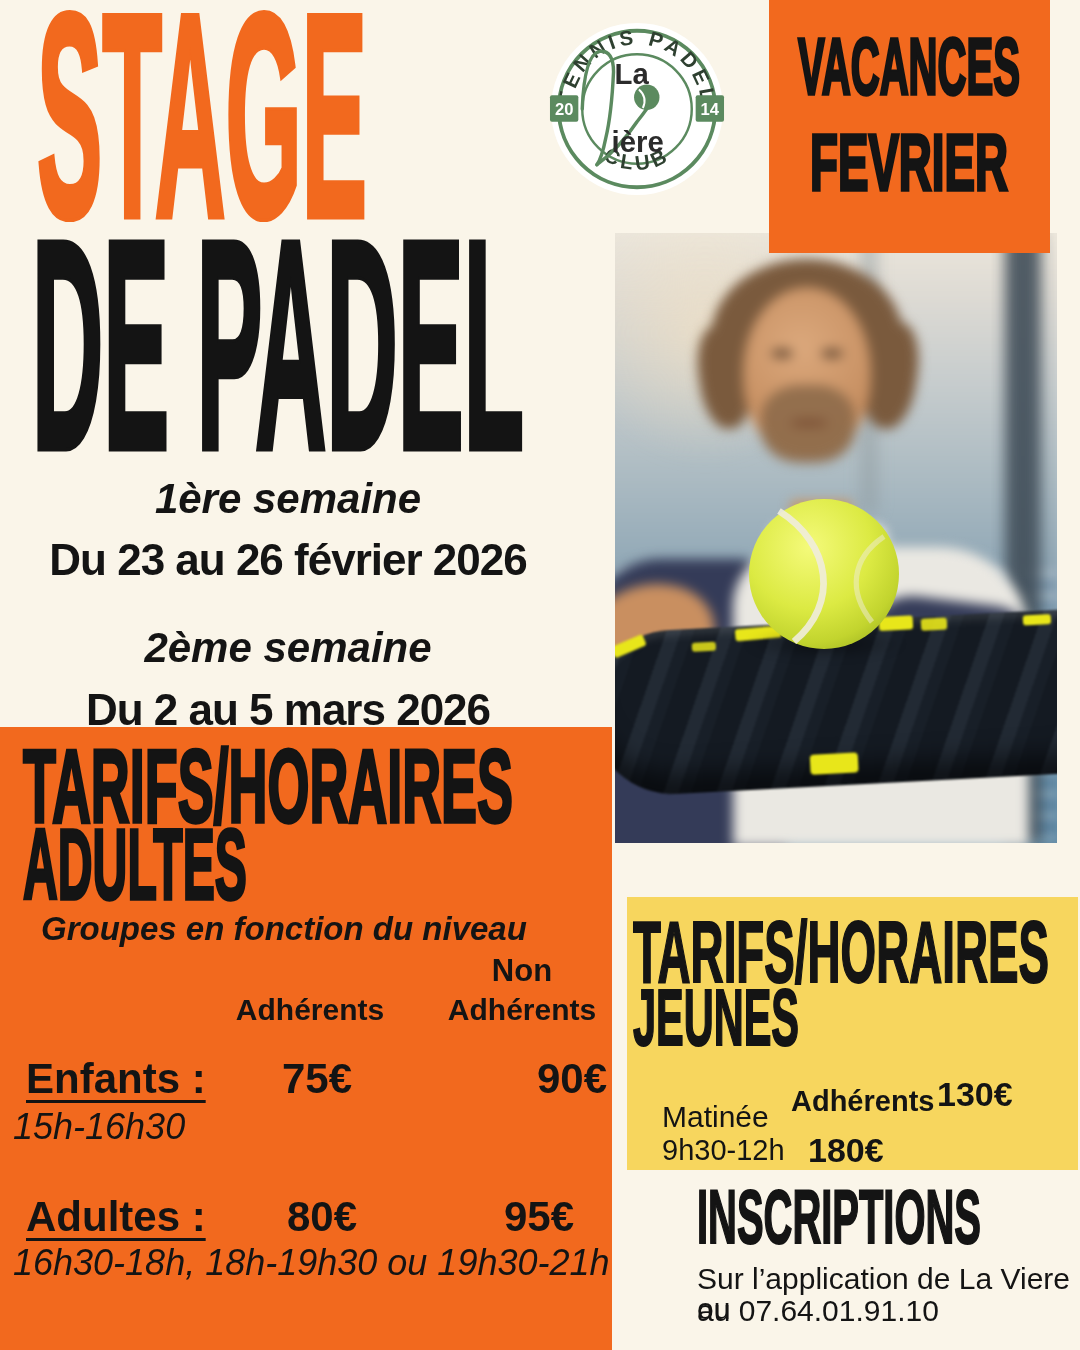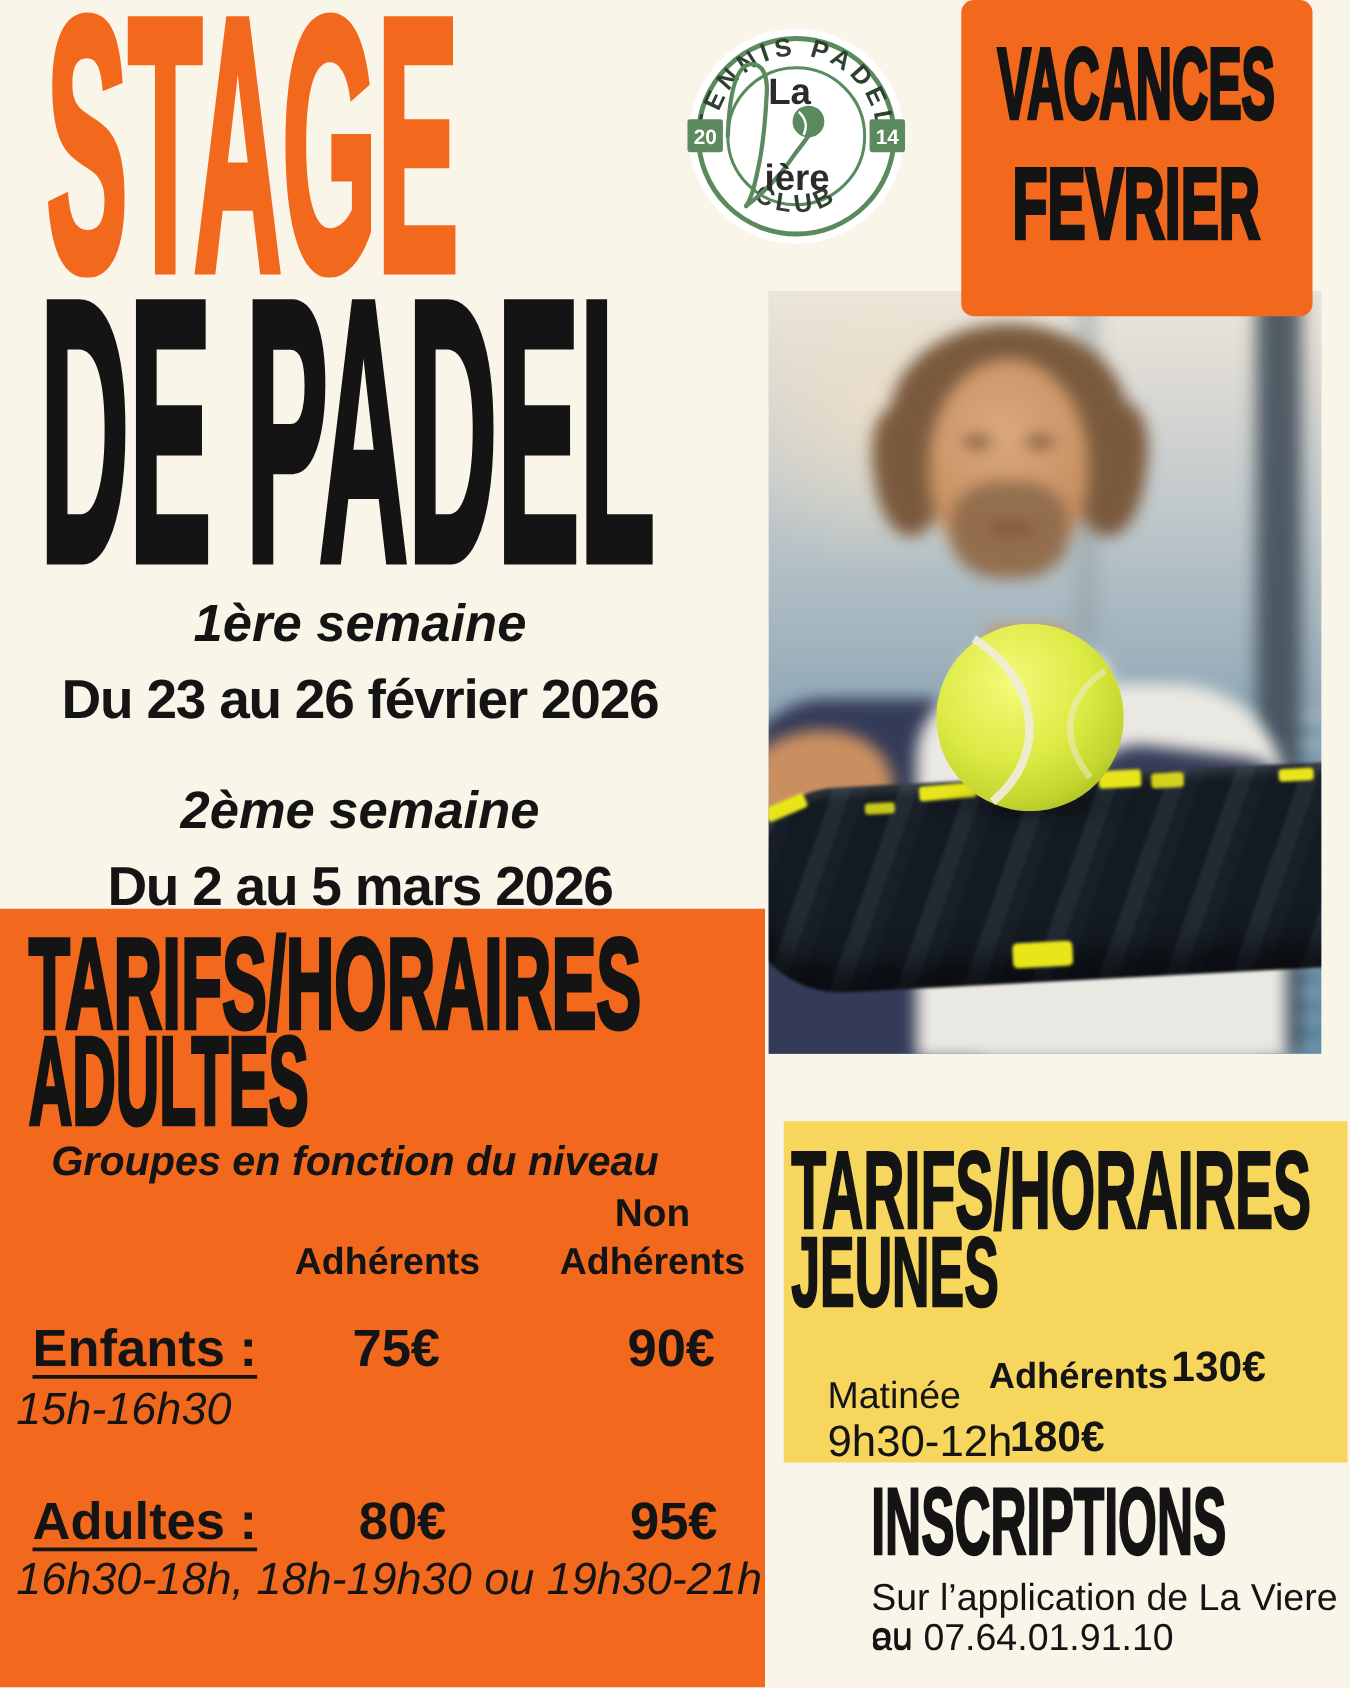--- a/index.html
+++ b/index.html
@@ -112,21 +112,21 @@
         <stop offset="85%" stop-color="#c2d42e"></stop>
         <stop offset="100%" stop-color="#a9bd24"></stop>
       </radialGradient>
     </defs>
     <circle cx="50" cy="50" r="50" fill="url(#ballg)"></circle>
     <path d="M 20,8 C 55,30 60,70 30,95" fill="none" stroke="#efecdc" stroke-width="4.5" opacity=".9"></path>
     <path d="M 90,25 C 68,40 66,62 82,82" fill="none" stroke="#efecdc" stroke-width="3.5" opacity=".5"></path>
   </svg>
 </div>
 
-<div class="abs orange-panel" style="left:769px;top:0;width:281px;height:253px;z-index:2;border-radius:10px;">
+<div class="abs orange-panel" style="left:769px;top:0;width:281px;height:253px;z-index:2;">
   <svg class="abs" style="left:0;top:0;" width="281" height="253">
     <text class="cond fill-black stroke-mid" x="140" y="94" text-anchor="middle" font-size="80" textLength="222" lengthAdjust="spacingAndGlyphs">VACANCES</text>
     <text class="cond fill-black stroke-mid" x="140" y="190" text-anchor="middle" font-size="80" textLength="198" lengthAdjust="spacingAndGlyphs">FEVRIER</text>
   </svg>
 </div>
 
 <div class="abs center b i" style="left:0;top:478px;width:550px;font-size:42px;line-height:1;">1ère semaine</div>
 <div class="abs center b" style="left:0;top:538px;width:550px;font-size:44px;line-height:1;letter-spacing:-1px;">Du 23 au 26 février 2026</div>
 <div class="abs center b i" style="left:0;top:627px;width:550px;font-size:42px;line-height:1;text-align:center;">2ème semaine</div>
 <div class="abs center b" style="left:0;top:688px;width:550px;font-size:44px;line-height:1;letter-spacing:-1px;">Du 2 au 5 mars 2026</div>
@@ -140,38 +140,38 @@
   <text class="cond fill-black stroke-mid" x="1" y="76" font-size="100" textLength="224" lengthAdjust="spacingAndGlyphs">ADULTES</text>
 </svg>
 <div class="abs b i" style="left:28px;top:912px;font-size:33px;line-height:1;">Groupes en fonction du niveau</div>
 
 <div class="abs center b" style="left:436px;top:955px;width:146px;font-size:31px;line-height:1;">Non</div>
 <div class="abs center b" style="left:222px;top:995px;width:150px;font-size:30px;line-height:1;">Adhérents</div>
 <div class="abs center b" style="left:434px;top:995px;width:150px;font-size:30px;line-height:1;">Adhérents</div>
 
 <div class="abs b underline" style="left:13px;top:1058px;font-size:42px;line-height:1;">Enfants :</div>
 <div class="abs center b" style="left:234px;top:1058px;width:140px;font-size:42px;line-height:1;">75€</div>
-<div class="abs center b" style="left:454px;top:1058px;width:140px;font-size:42px;line-height:1;">90€</div>
+<div class="abs center b" style="left:454px;top:1058px;width:140px;font-size:42px;line-height:1;text-align:right;">90€</div>
 <div class="abs i" style="left:13px;top:1109px;font-size:36px;line-height:1;">15h-16h30</div>
 
 <div class="abs b underline" style="left:13px;top:1196px;font-size:42px;line-height:1;">Adultes :</div>
 <div class="abs center b" style="left:239px;top:1196px;width:140px;font-size:42px;line-height:1;">80€</div>
 <div class="abs center b" style="left:456px;top:1196px;width:140px;font-size:42px;line-height:1;">95€</div>
 <div class="abs i" style="left:13px;top:1245px;font-size:36px;line-height:1;white-space:nowrap;">16h30-18h, 18h-19h30 ou 19h30-21h</div>
 
 <div class="abs yellow-panel" style="left:627px;top:897px;width:451px;height:273px;"></div>
 <svg class="abs" style="left:632px;top:916px;" width="422" height="72">
   <text class="cond fill-black stroke-light" x="1" y="66" font-size="88" textLength="416" lengthAdjust="spacingAndGlyphs">TARIFS/HORAIRES</text>
 </svg>
 <svg class="abs" style="left:632px;top:985px;" width="172" height="66">
   <text class="cond fill-black stroke-light" x="1" y="60" font-size="79" textLength="166" lengthAdjust="spacingAndGlyphs">JEUNES</text>
 </svg>
 <div class="abs b" style="left:778px;top:1087px;font-size:29px;line-height:1;">Adhérents</div>
 <div class="abs" style="left:662px;top:1102px;font-size:30px;line-height:1;">Matinée</div>
-<div class="abs" style="left:662px;top:1136px;font-size:35px;line-height:1;">9h30-12h</div>
+<div class="abs" style="left:662px;top:1136px;font-size:29px;line-height:1;">9h30-12h</div>
 <div class="abs b" style="left:795px;top:1133px;font-size:34px;line-height:1;">180€</div>
 <div class="abs b" style="left:924px;top:1077px;font-size:34px;line-height:1;">130€</div>
 
 <svg class="abs" style="left:696px;top:1186px;" width="290" height="62">
   <text class="cond fill-black stroke-light" x="1" y="57" font-size="76" textLength="284" lengthAdjust="spacingAndGlyphs">INSCRIPTIONS</text>
 </svg>
 <div class="abs" style="left:697px;top:1264px;font-size:30px;line-height:1;">Sur l’application de La Viere ou</div>
 <div class="abs" style="left:697px;top:1296px;font-size:30px;line-height:1;">au 07.64.01.91.10</div>
 
 </body></html>

